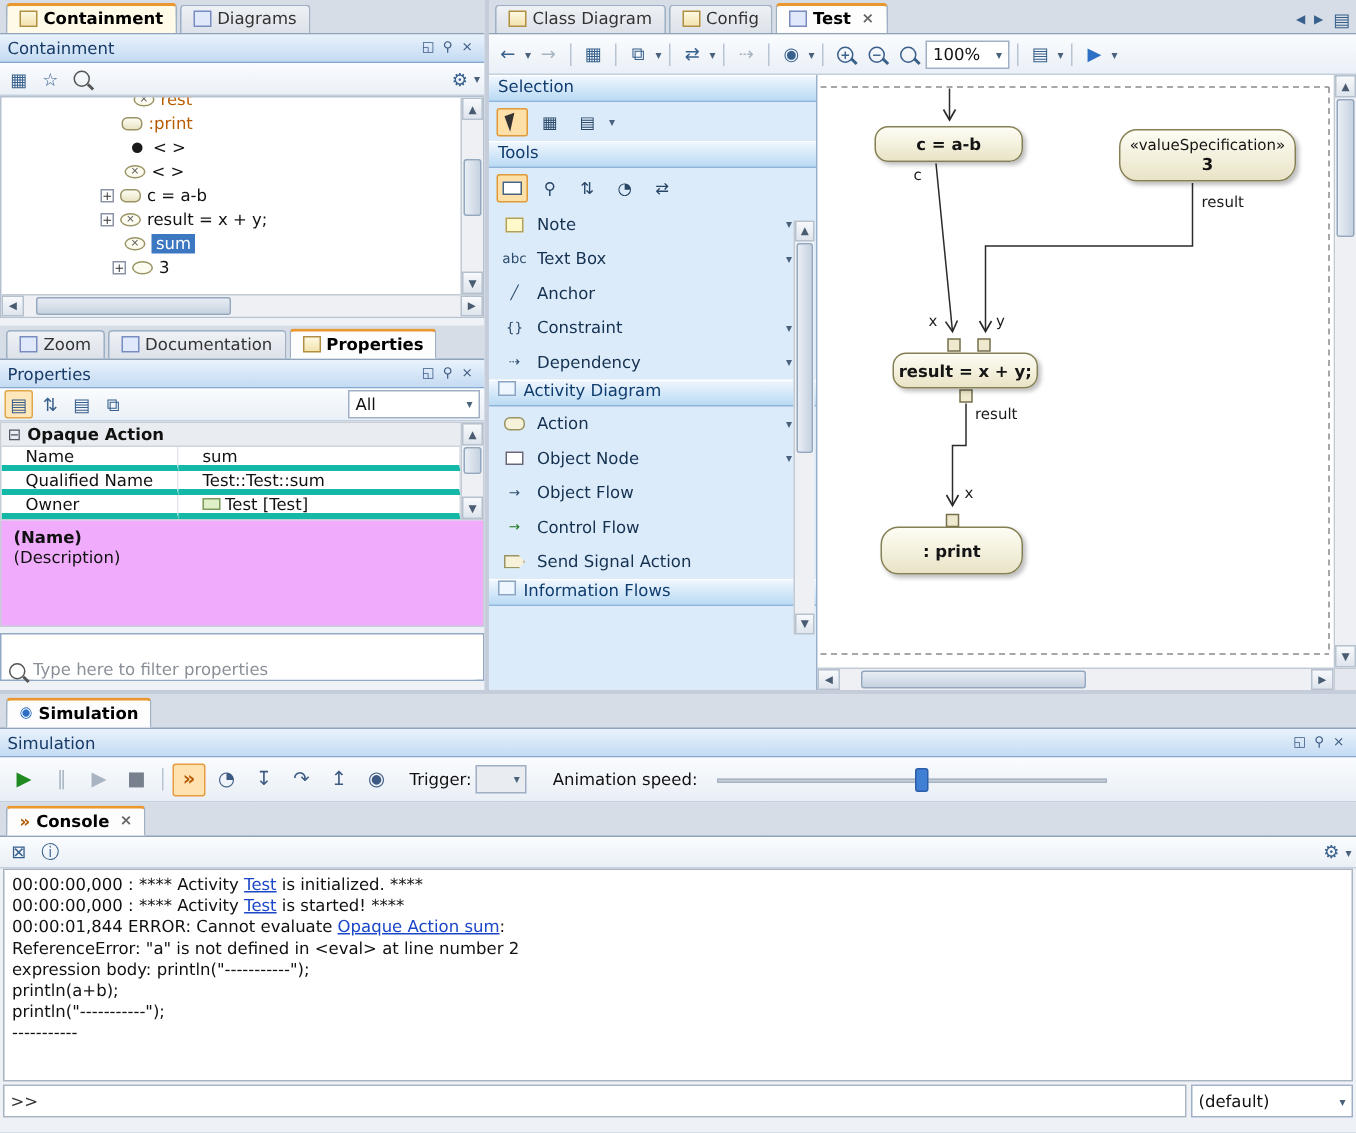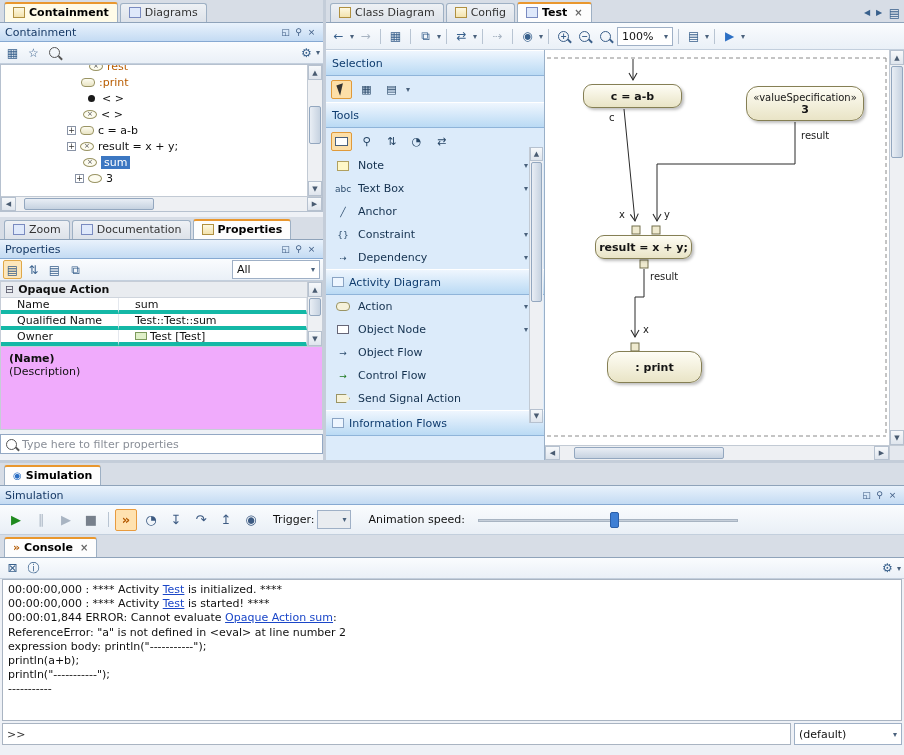--- a/index.html
+++ b/index.html
@@ -50,26 +50,26 @@
 .etabbar{display:flex;align-items:flex-end;background:#dfe3ea;border-bottom:1px solid #aebbcb;padding:2px 0 0 4px;gap:2px;height:20px}
 .etab{padding:1px 10px 2px;border:1px solid #aebbcb;border-bottom:none;border-radius:3px 3px 0 0;background:#d3d9e2;color:#444;cursor:pointer}
 .etab.active{background:#fff;font-weight:bold;color:#000}
 .ptable{background:#fff;border:1px solid #c6cdd7;overflow:hidden;display:flex}
 .ptrows{flex:1}
 .prow{display:grid;grid-template-columns:118px 1fr;height:16px}
 .prow>div{border-bottom:4px solid #14b8a6;border-right:1px solid #e4e8ee;padding:0 16px;display:flex;align-items:center;gap:3px;overflow:hidden;white-space:nowrap}
 .psection{height:16px;background:#e9ecf0;border-bottom:1px solid #cfd5dd;display:flex;align-items:center;gap:4px;padding:0 4px;font-weight:bold}
 .ownico{width:12px;height:8px;border:1px solid #7c9a5c;background:#dff0c8;flex:0 0 auto}
 .infobox{background:#f0abfc;border:1px solid #c6cdd7;border-top:none;padding:5px 8px;flex:1}
-.filterbox{height:20px;border:1px solid #93a8c4;background:#fff;display:flex;align-items:center;gap:5px;padding:0 5px;margin-top:4px}
+.filterbox{height:32px;border:1px solid #93a8c4;background:#fff;display:flex;align-items:flex-end;gap:5px;padding:0 5px;margin-top:4px}
 .filterbox input{flex:1;border:none;outline:none;font:11px "DejaVu Sans",sans-serif;color:#333}
 .filterbox input::placeholder{color:#8a8f98}
 
 .palette{width:219px;background:#dcebfa;border-right:1px solid #9ab0c8;position:relative;overflow:hidden}
-.psec{height:18px;background:linear-gradient(#eff6fe,#badaf4);border-top:1px solid #fff;border-bottom:1px solid #8fb4d9;display:flex;align-items:center;gap:5px;padding:12px 6px;color:#0f3c6e;cursor:pointer}
+.psec{height:18px;background:linear-gradient(#eff6fe,#badaf4);border-top:1px solid #fff;border-bottom:1px solid #8fb4d9;display:flex;align-items:flex-start;gap:5px;padding:0 6px;color:#0f3c6e;cursor:pointer}
 .pitem{height:23px;display:flex;align-items:center;gap:6px;padding:0 16px 0 8px;color:#14314f;cursor:pointer}
 .pitem .dd{margin-left:auto}
 .picon{width:18px;height:14px;display:flex;align-items:center;justify-content:center;font-size:9px;color:#2d4d6e;flex:0 0 auto}
 .pirow{display:flex;gap:4px;padding:3px 5px;align-items:center;height:26px}
 .pibox{width:21px;height:19px;border:1px solid transparent;display:flex;align-items:center;justify-content:center;border-radius:2px;color:#274666;font-size:11px;cursor:pointer}
 .pibox.active{background:#fddfa8;border-color:#e09a3a}
 .cursorico{width:0;height:0;border-top:11px solid #333;border-right:7px solid transparent;transform:rotate(-20deg)}
 .rectico{width:13px;height:9px;border:1px solid #4a617c;background:#fff}
 .noteico{width:12px;height:10px;border:1px solid #b0a060;background:#fff8c8}
 .actico{width:14px;height:9px;border:1px solid #9a9464;border-radius:4px;background:#f6f2da}
@@ -452,21 +452,21 @@
           <div class="node" style="left:38px;top:34px;width:99px;height:24px">
               <b>c = a-b</b>
             </div>
           <div class="node" style="left:201px;top:36px;width:118px;height:35px;border-radius:12px">
             <span style="font-size:10px">«valueSpecification»</span>
             <b>3</b>
           </div>
           <div class="node" style="left:50px;top:185px;width:97px;height:24px">
               <b>result = x + y;</b>
             </div>
-          <div class="node" style="left:62px;top:301px;width:95px;height:32px;border-radius:12px">
+          <div class="node" style="left:42px;top:301px;width:95px;height:32px;border-radius:12px">
               <b>: print</b>
             </div>
 
           <span class="elabel" style="left:64px;top:62px">c</span>
           <span class="elabel" style="left:256px;top:80px">result</span>
           <span class="elabel" style="left:74px;top:159px">x</span>
           <span class="elabel" style="left:119px;top:159px">y</span>
           <span class="elabel" style="left:105px;top:221px">result</span>
           <span class="elabel" style="left:98px;top:274px">x</span>
         </div>

